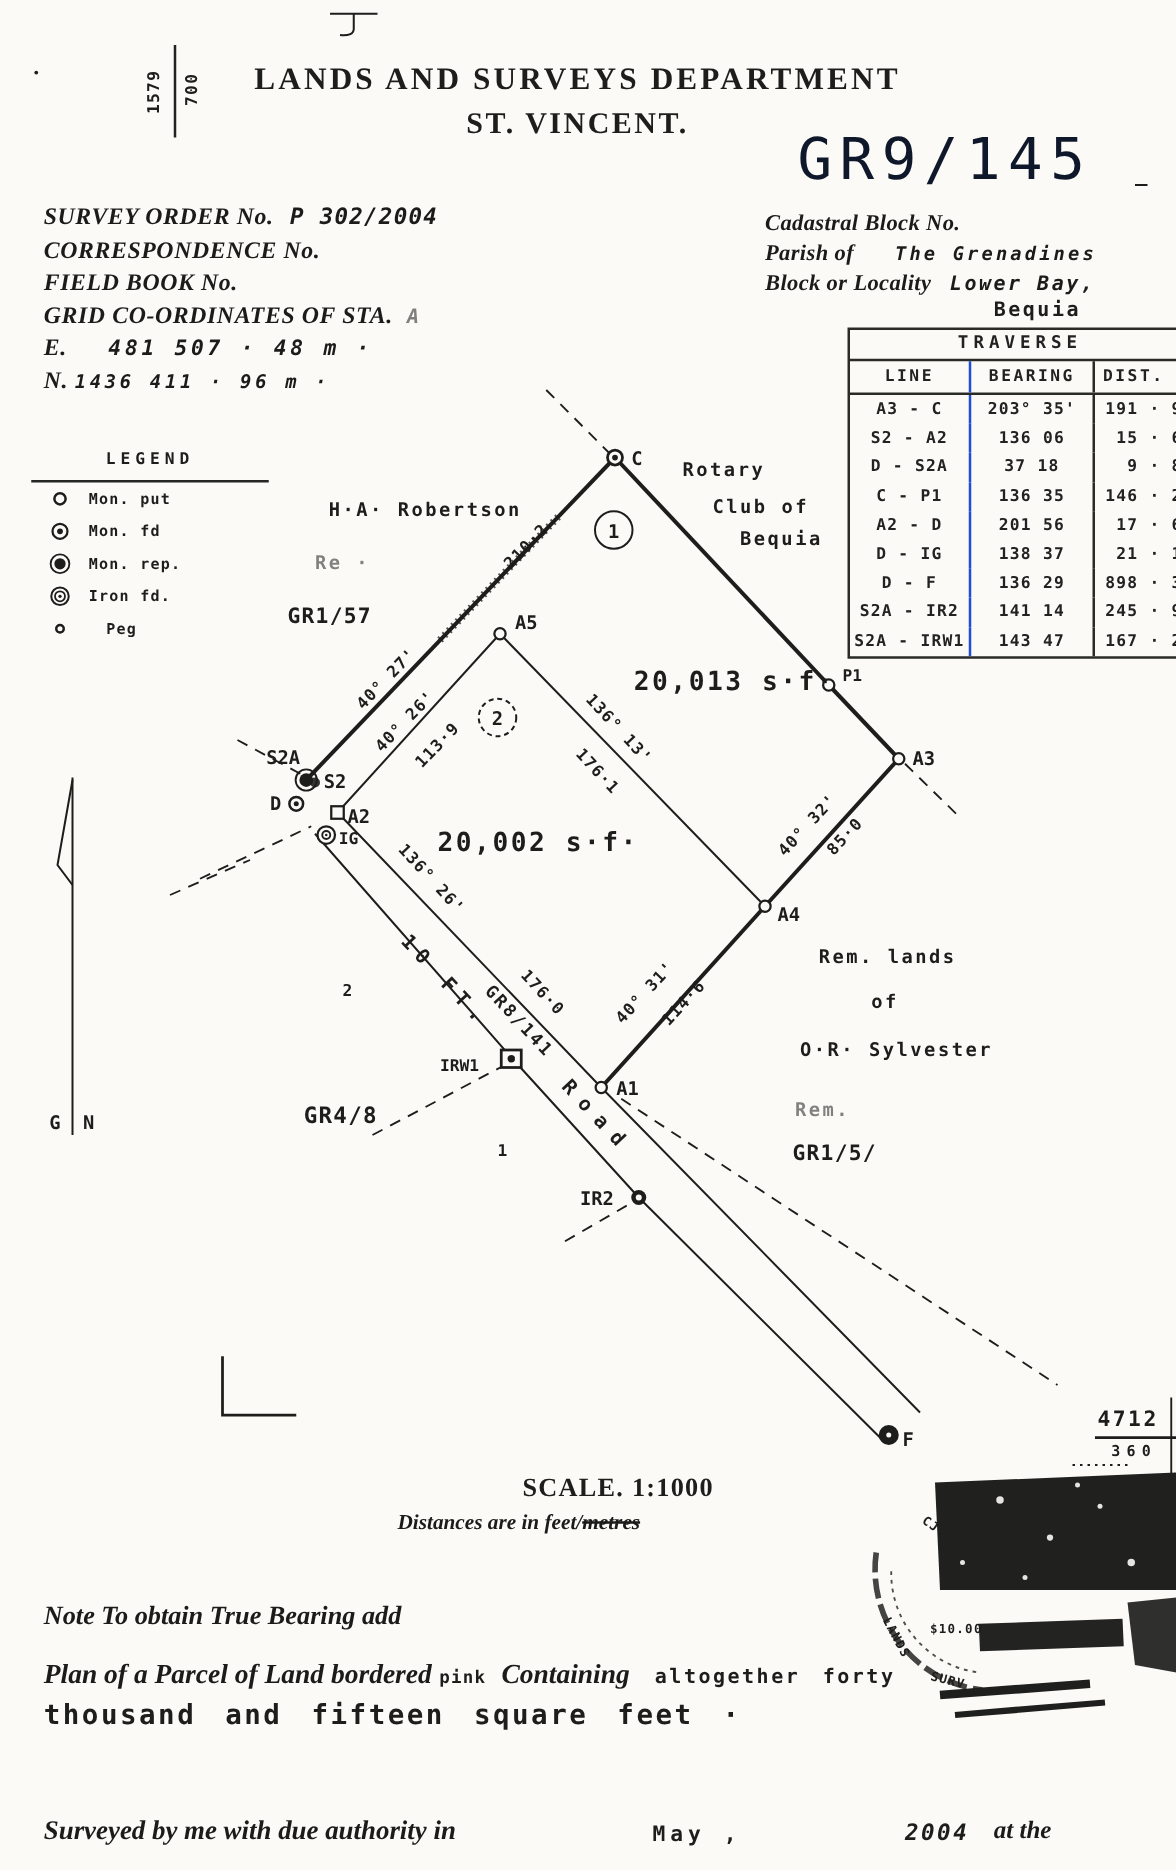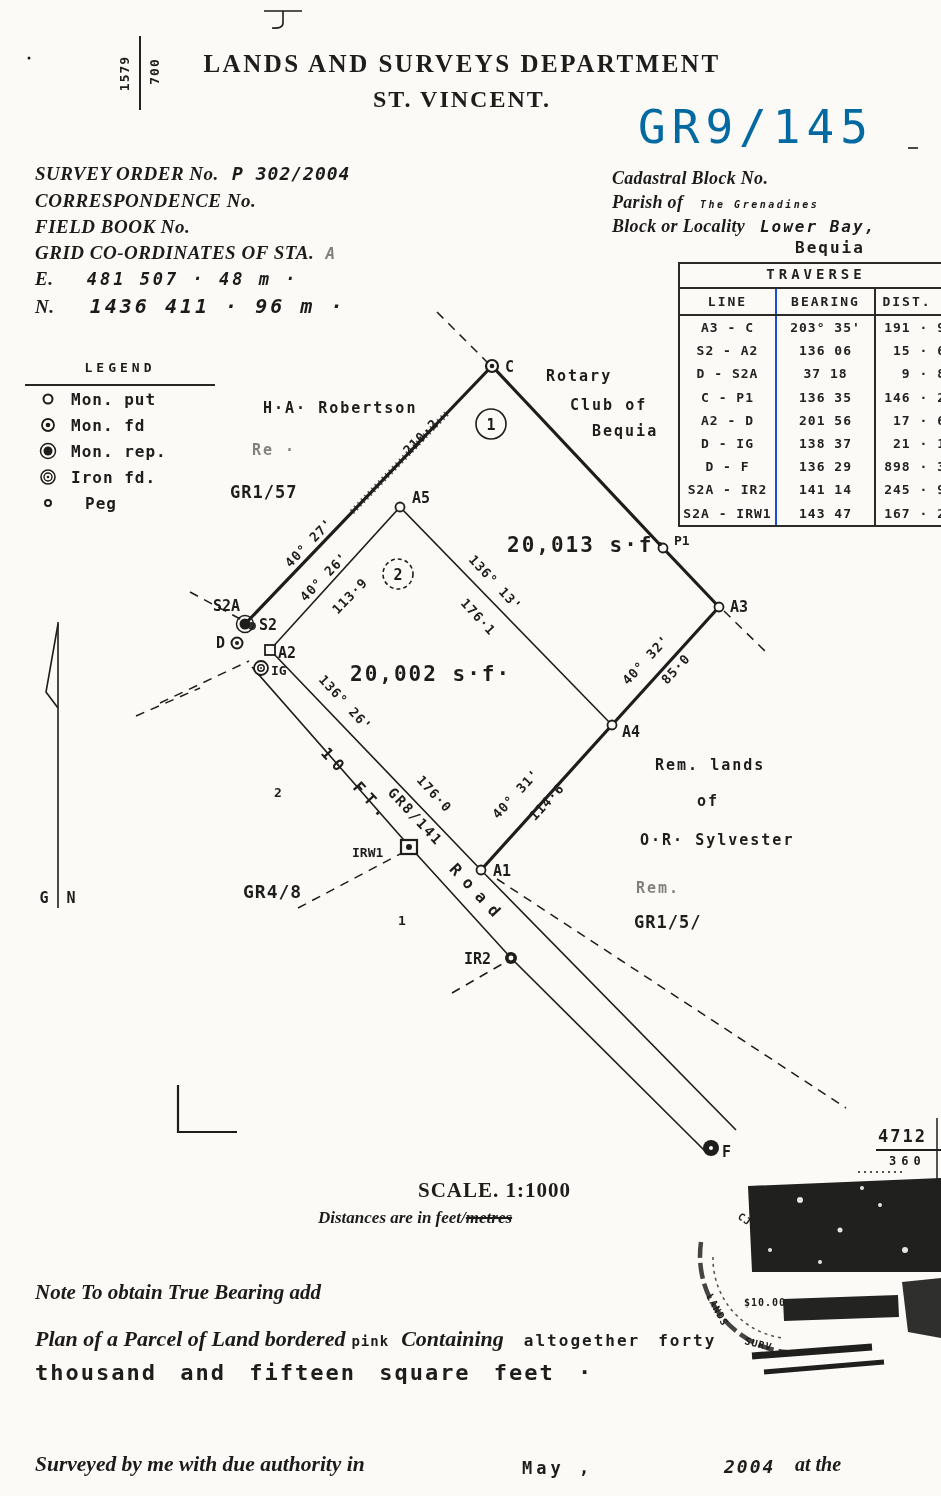--- a/index.html
+++ b/index.html
@@ -10,21 +10,21 @@
   .hand{font-family:"DejaVu Sans Mono",monospace;font-weight:bold;color:#1d1d1b;}
   .faded{opacity:.55;}
   .rot90{transform:rotate(-90deg);}
   
   .margin-num{font-family:"DejaVu Sans Mono",monospace;font-weight:bold;font-size:13px;letter-spacing:1px;text-align:center;}
   .dept{left:202px;top:50px;width:520px;text-align:center;font-family:"Liberation Serif",serif;
         font-weight:bold;font-size:25px;letter-spacing:2.5px;}
   .terr{left:202px;top:86px;width:520px;text-align:center;font-family:"Liberation Serif",serif;
         font-weight:bold;font-size:24px;letter-spacing:2px;}
   .plan-no{left:638px;top:100px;font-family:"DejaVu Sans Mono",monospace;font-size:46px;
-           letter-spacing:6px;color:#0369a1;}
+           letter-spacing:6px;color:#0f172a;}
   
   .info-line{position:absolute;white-space:nowrap;}
   .lbl19{font-size:19px;letter-spacing:.5px;}
   .lbl18{font-size:18px;letter-spacing:.3px;}
   .val{font-family:"DejaVu Sans Mono",monospace;font-weight:bold;}
   
   .traverse{position:absolute;left:678px;top:262px;width:272px;border:2.5px solid #2a2a27;
             font-family:"DejaVu Sans Mono",monospace;font-weight:bold;color:#222;}
   .tt-title{height:21px;border-bottom:2px solid #2a2a27;text-align:center;font-size:14px;
             letter-spacing:4px;padding-top:2px;}
@@ -34,21 +34,21 @@
   .tt-c1{width:95px;border-right:2px solid #1d4ed8;text-align:left;align-self:stretch;
          display:flex;align-items:center;justify-content:center;}
   .tt-c2{width:97px;border-right:2px solid #2a2a27;text-align:center;align-self:stretch;
          display:flex;align-items:center;justify-content:center;}
   .tt-c3{flex:1;text-align:right;padding-right:6px;}
   
   .legend{position:absolute;left:25px;top:355px;width:190px;height:163px;border:2.5px solid #26262
 4;font-family:"DejaVu Sans Mono",monospace;font-weight:bold;}
   .lg-title{height:24px;border-bottom:2px solid #262624;text-align:center;font-size:13px;
             letter-spacing:4px;padding-top:5px;}
-  .lg-item{display:flex;align-items:center;height:26px;font-size:16px;letter-spacing:1px;}
+  .lg-item{display:flex;align-items:center;height:26px;font-size:12px;letter-spacing:1px;}
   .lg-sym{width:46px;display:flex;justify-content:center;}
   
   .plan-svg{position:absolute;left:0;top:0;z-index:3;pointer-events:none;}
   .plan-svg text{font-family:"DejaVu Sans Mono",monospace;font-weight:bold;fill:#1d1d1b;}
   .thick{stroke:#1d1d1b;stroke-width:3.2;fill:none;}
   .thin{stroke:#1d1d1b;stroke-width:1.6;fill:none;}
   .dash{stroke:#1d1d1b;stroke-width:1.5;fill:none;stroke-dasharray:9 7;}
   .sym{stroke:#1d1d1b;fill:#fbfaf7;}
   .ink{fill:#1d1d1b;}
   .paper{fill:#fbfaf7;}
@@ -95,27 +95,27 @@
   <div class="info-line serif-label lbl19" style="left:35px;top:242px;">
     <span>GRID CO-ORDINATES OF STA.</span>
     <span class="val faded" style="font-size:16px;margin-left:6px;">A</span>
   </div>
   <div class="info-line serif-label lbl19" style="left:35px;top:268px;">
     <span>E.</span>
     <span class="val" style="font-size:17px;letter-spacing:3px;margin-left:28px;">481 507 · 48 m ·</span>
   </div>
   <div class="info-line serif-label lbl19" style="left:35px;top:294px;">
     <span>N.</span>
-    <span class="val" style="font-size:20px;letter-spacing:3px;margin-left:30px;">1436 411 · 96 m ·</span>
+    <span class="val" style="font-size:15px;letter-spacing:3px;margin-left:0;">1436 411 · 96 m ·</span>
   </div>
 
   <div class="info-line serif-label lbl18" style="left:612px;top:168px;">Cadastral Block No.</div>
   <div class="info-line serif-label lbl18" style="left:612px;top:192px;">
     <span>Parish of</span>
-    <span class="val" style="font-size:10px;letter-spacing:2.5px;margin-left:12px;">The Grenadines</span>
+    <span class="val" style="font-size:15px;letter-spacing:2.5px;margin-left:28px;">The Grenadines</span>
   </div>
   <div class="info-line serif-label lbl18" style="left:612px;top:216px;">
     <span>Block or Locality</span>
     <span class="val" style="font-size:16px;letter-spacing:2px;margin-left:10px;">Lower Bay,</span>
   </div>
   <div class="info-line val" style="left:795px;top:238px;font-size:16px;letter-spacing:2px;">Bequia</div>
 
   <div class="traverse">
     <div class="tt-title">TRAVERSE</div>
     <div class="tt-head">

